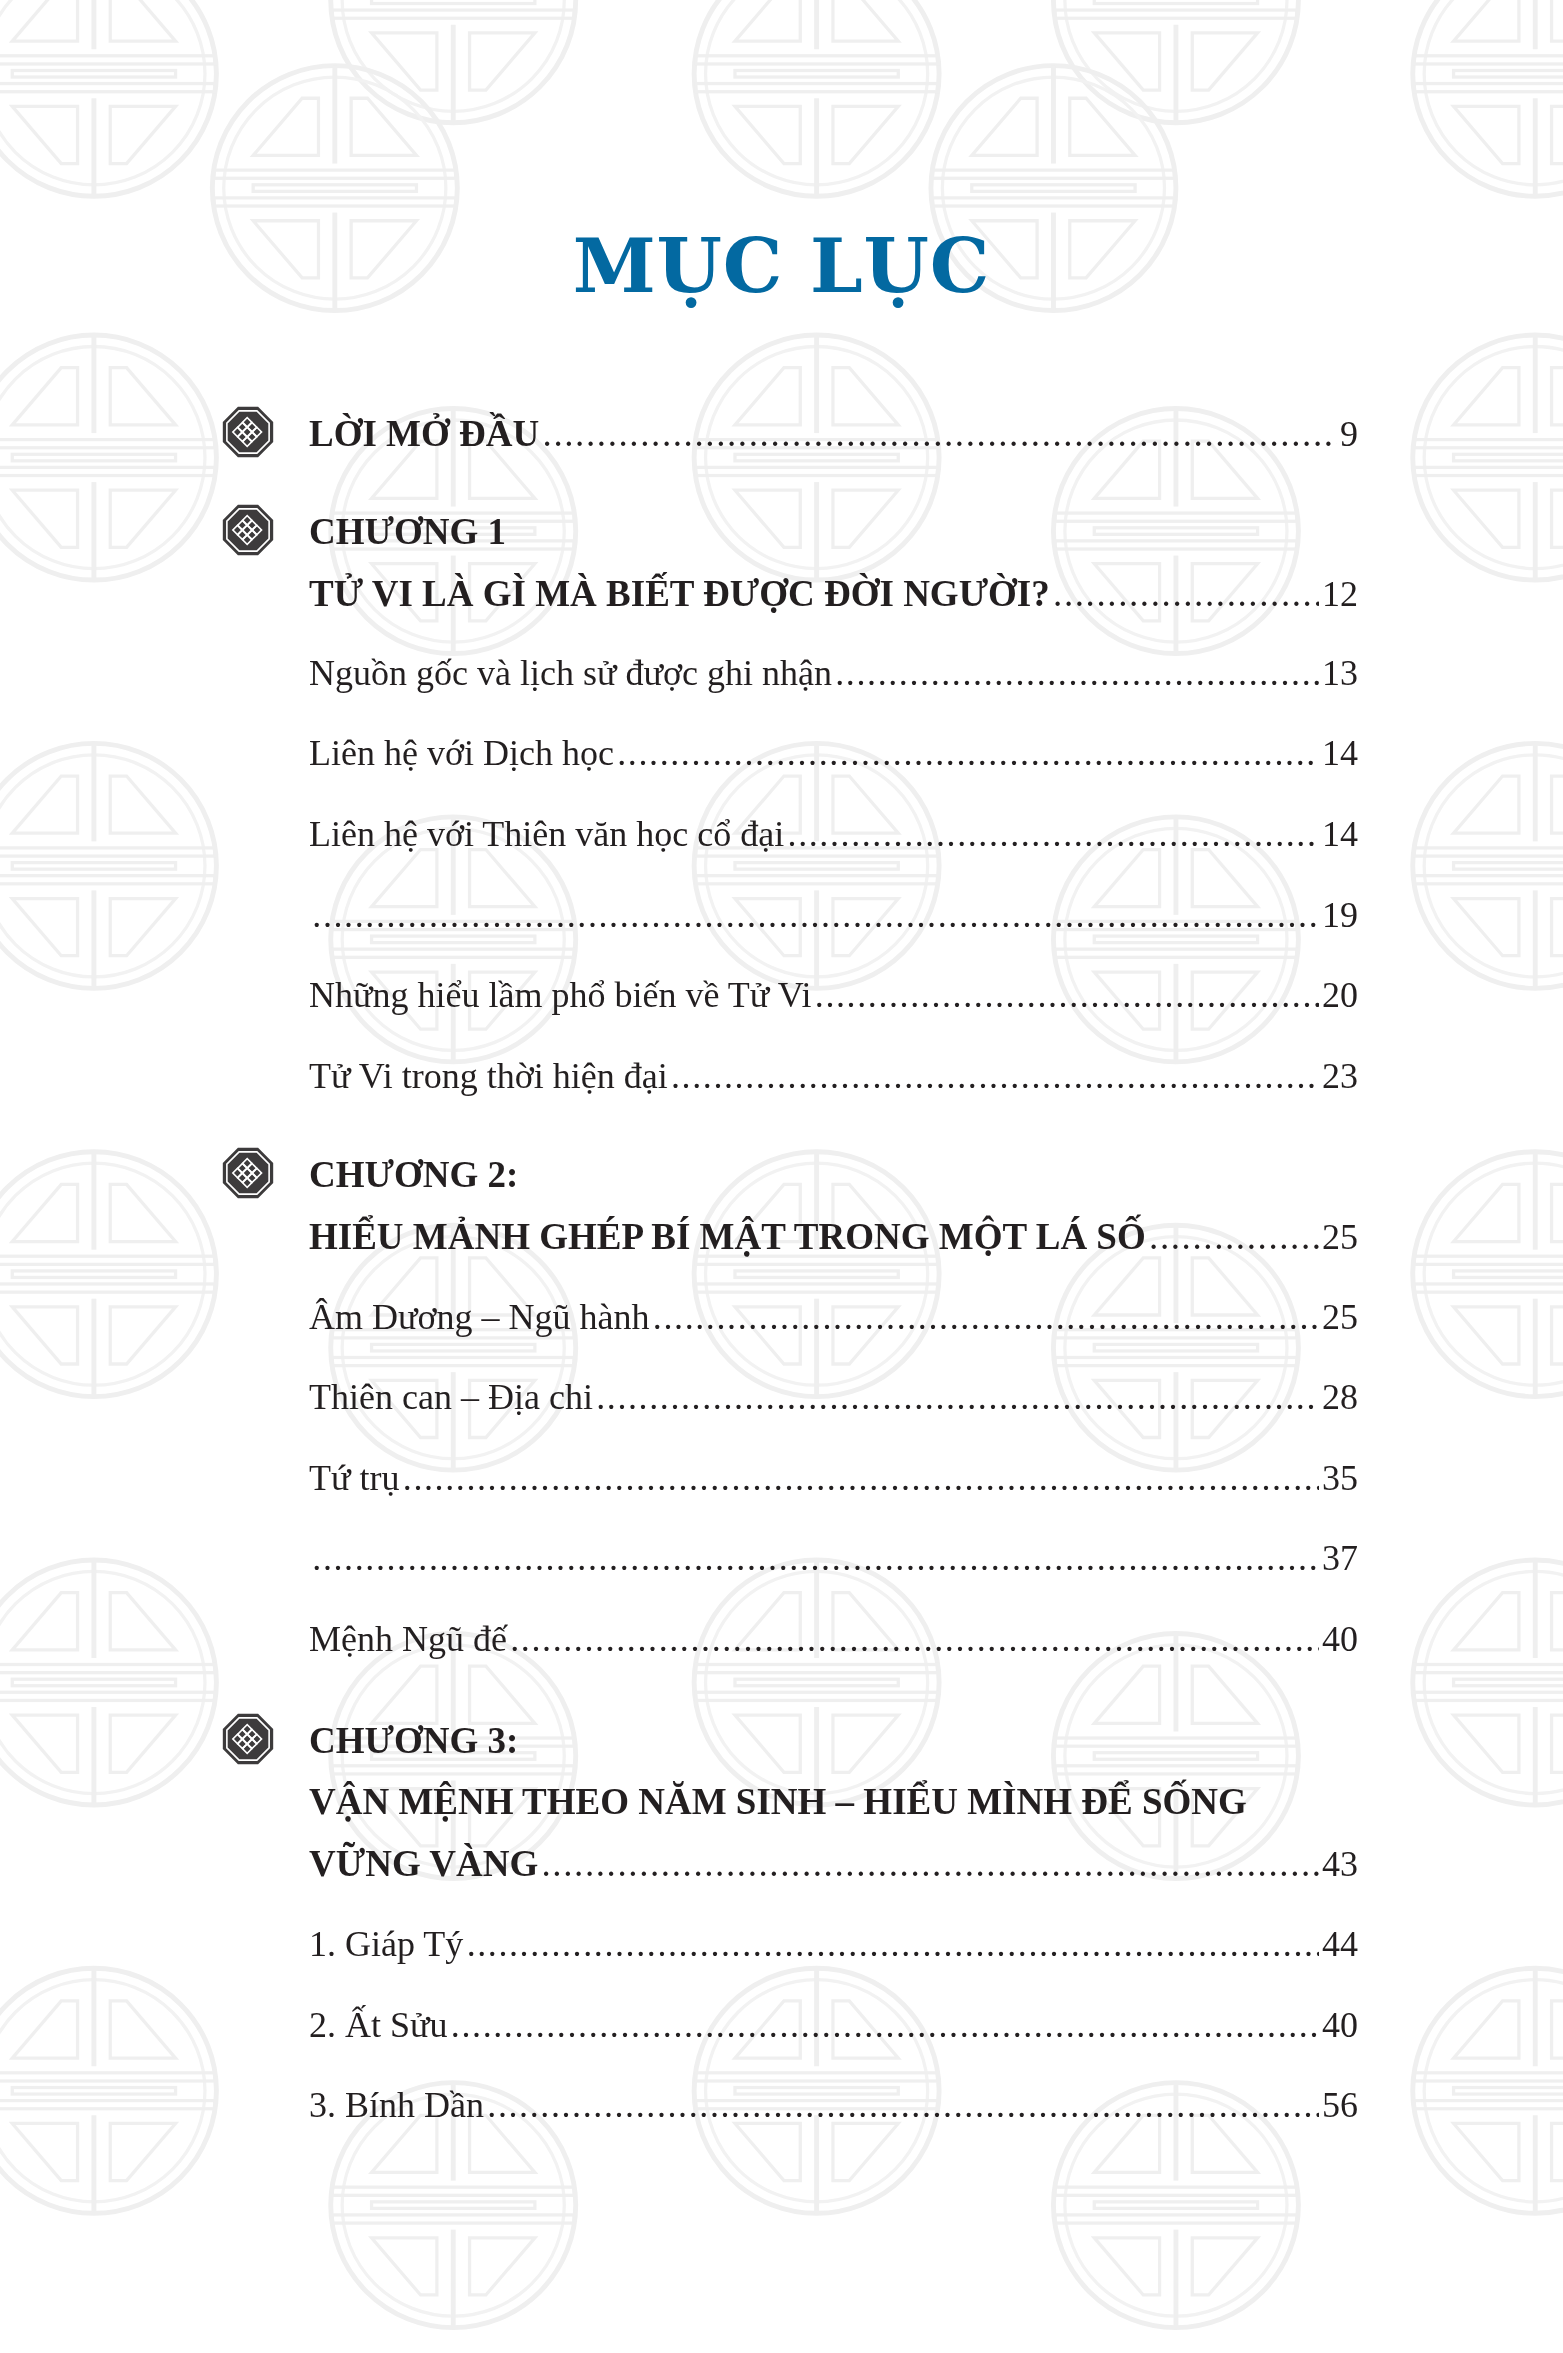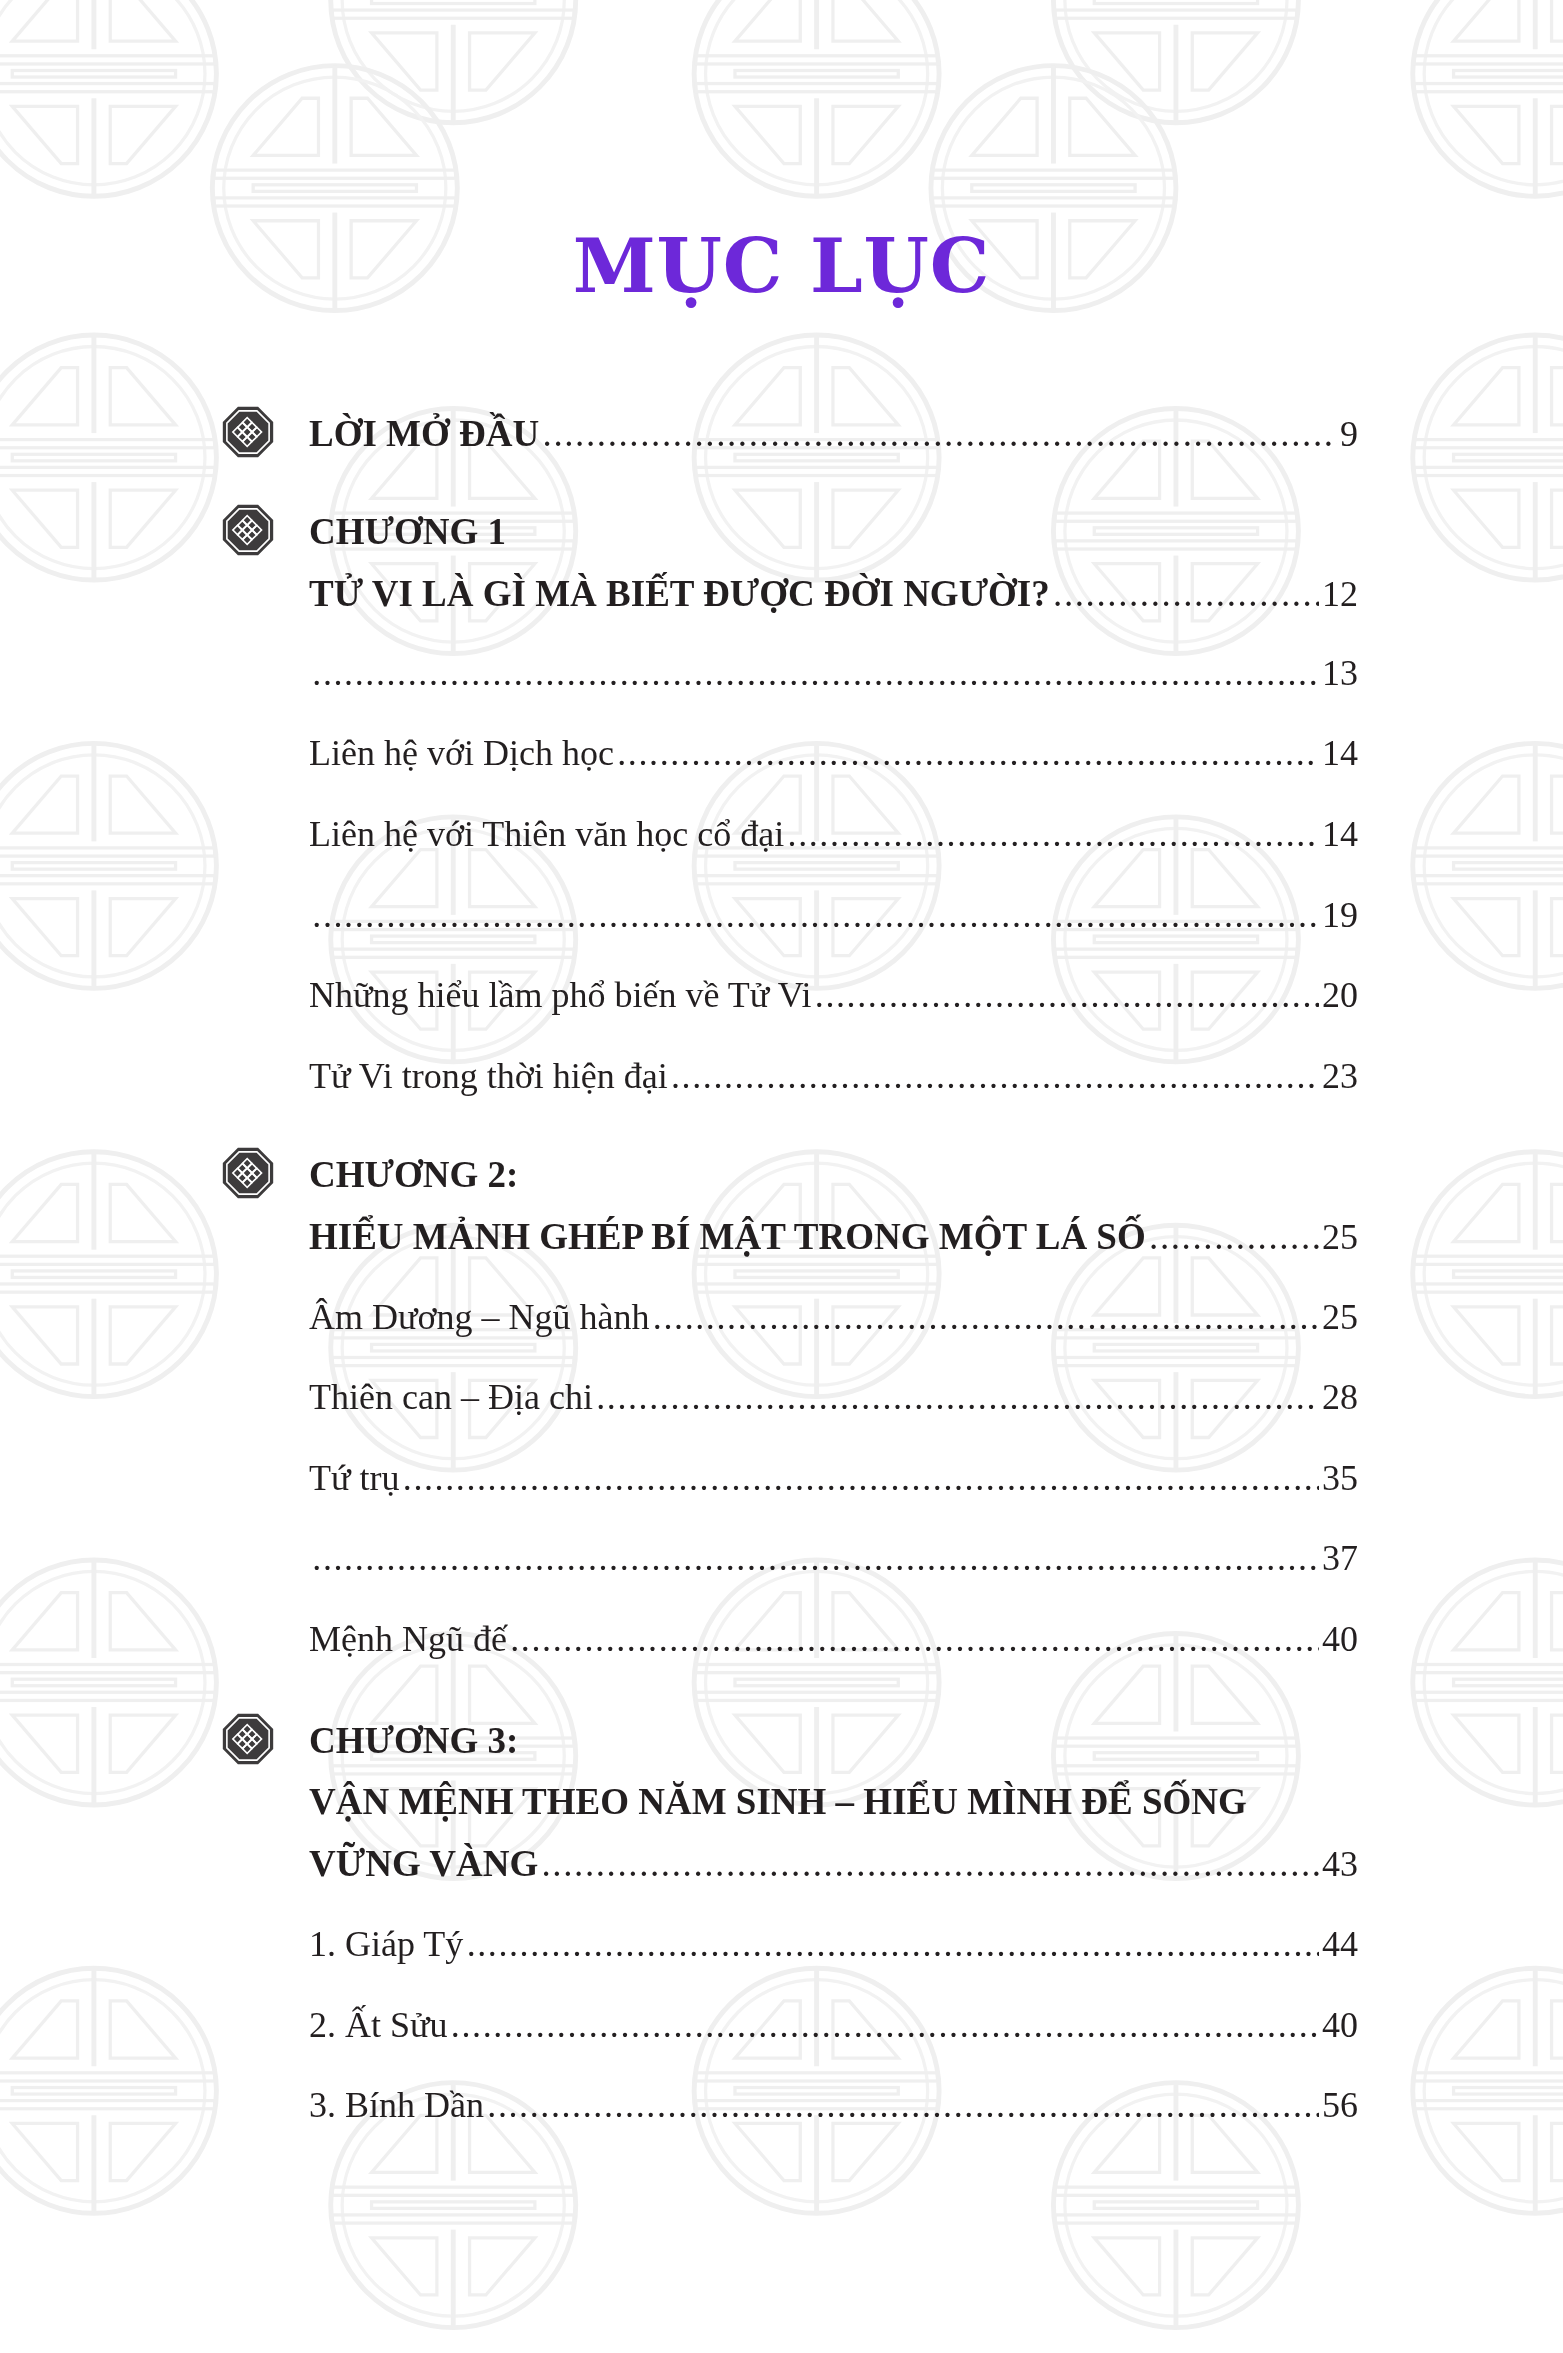--- a/index.html
+++ b/index.html
@@ -1,18 +1,18 @@
 <!DOCTYPE html>
 <html style="font-size:13px"><head>
 <meta charset="utf-8">
 <style>
   html, body { margin:0; padding:0; }
   body { width:1563px; height:2354px; background:#ffffff; position:relative; overflow:hidden; font-family:"Liberation Serif","DejaVu Serif",serif; color:#231f20; }
   .bg { position:absolute; left:0; top:0; width:1563px; height:2354px; z-index:0; }
-  .title { position:absolute; left:0; width:1563px; top:222px; text-align:center; font-family:"DejaVu Serif",serif; font-weight:bold; font-size:75px; letter-spacing:0.8px; color:#6d28d9; z-index:2; }
+  .title { position:absolute; left:0; width:1563px; top:222px; text-align:center; font-family:"DejaVu Serif",serif; font-weight:bold; font-size:75px; letter-spacing:0.8px; color:#0369a1; z-index:2; }
   .row { position:absolute; left:309px; width:1049px; display:flex; align-items:center; z-index:2; font-size:36px; line-height:1; white-space:nowrap; }
   .row.bold { font-weight:bold; font-size:37px; }
   .row .label { flex:0 0 auto; }
   .row .dots { flex:1 1 auto; overflow:hidden; margin:0 3.3px; font-weight:normal; letter-spacing:1.6px; }
   .row .dots::before { content:"................................................................................................................................................................................................................"; }
   .row .page { flex:0 0 auto; font-weight:normal; font-size:36px; }
   .icon { position:absolute; left:222px; width:52px; height:52px; z-index:2; }
 </style>
 </head>
 <body>
@@ -101,20 +101,21 @@
   </svg>
 <div class="row bold" style="top:513px">
   <span class="label">CHƯƠNG 1</span>
 </div>
 <div class="row bold" style="top:575px">
   <span class="label">TỬ VI LÀ GÌ MÀ BIẾT ĐƯỢC ĐỜI NGƯỜI?</span>
   <span class="dots"></span>
   <span class="page">12</span>
 </div>
 <div class="row" style="top:655px">
+    <span class="label">Nguồn gốc và lịch sử được ghi nhận</span>
     <span class="dots"></span>
     <span class="page">13</span>
   </div>
 <div class="row" style="top:735px">
     <span class="label">Liên hệ với Dịch học</span>
     <span class="dots"></span>
     <span class="page">14</span>
   </div>
 <div class="row" style="top:816px">
     <span class="label">Liên hệ với Thiên văn học cổ đại</span>

